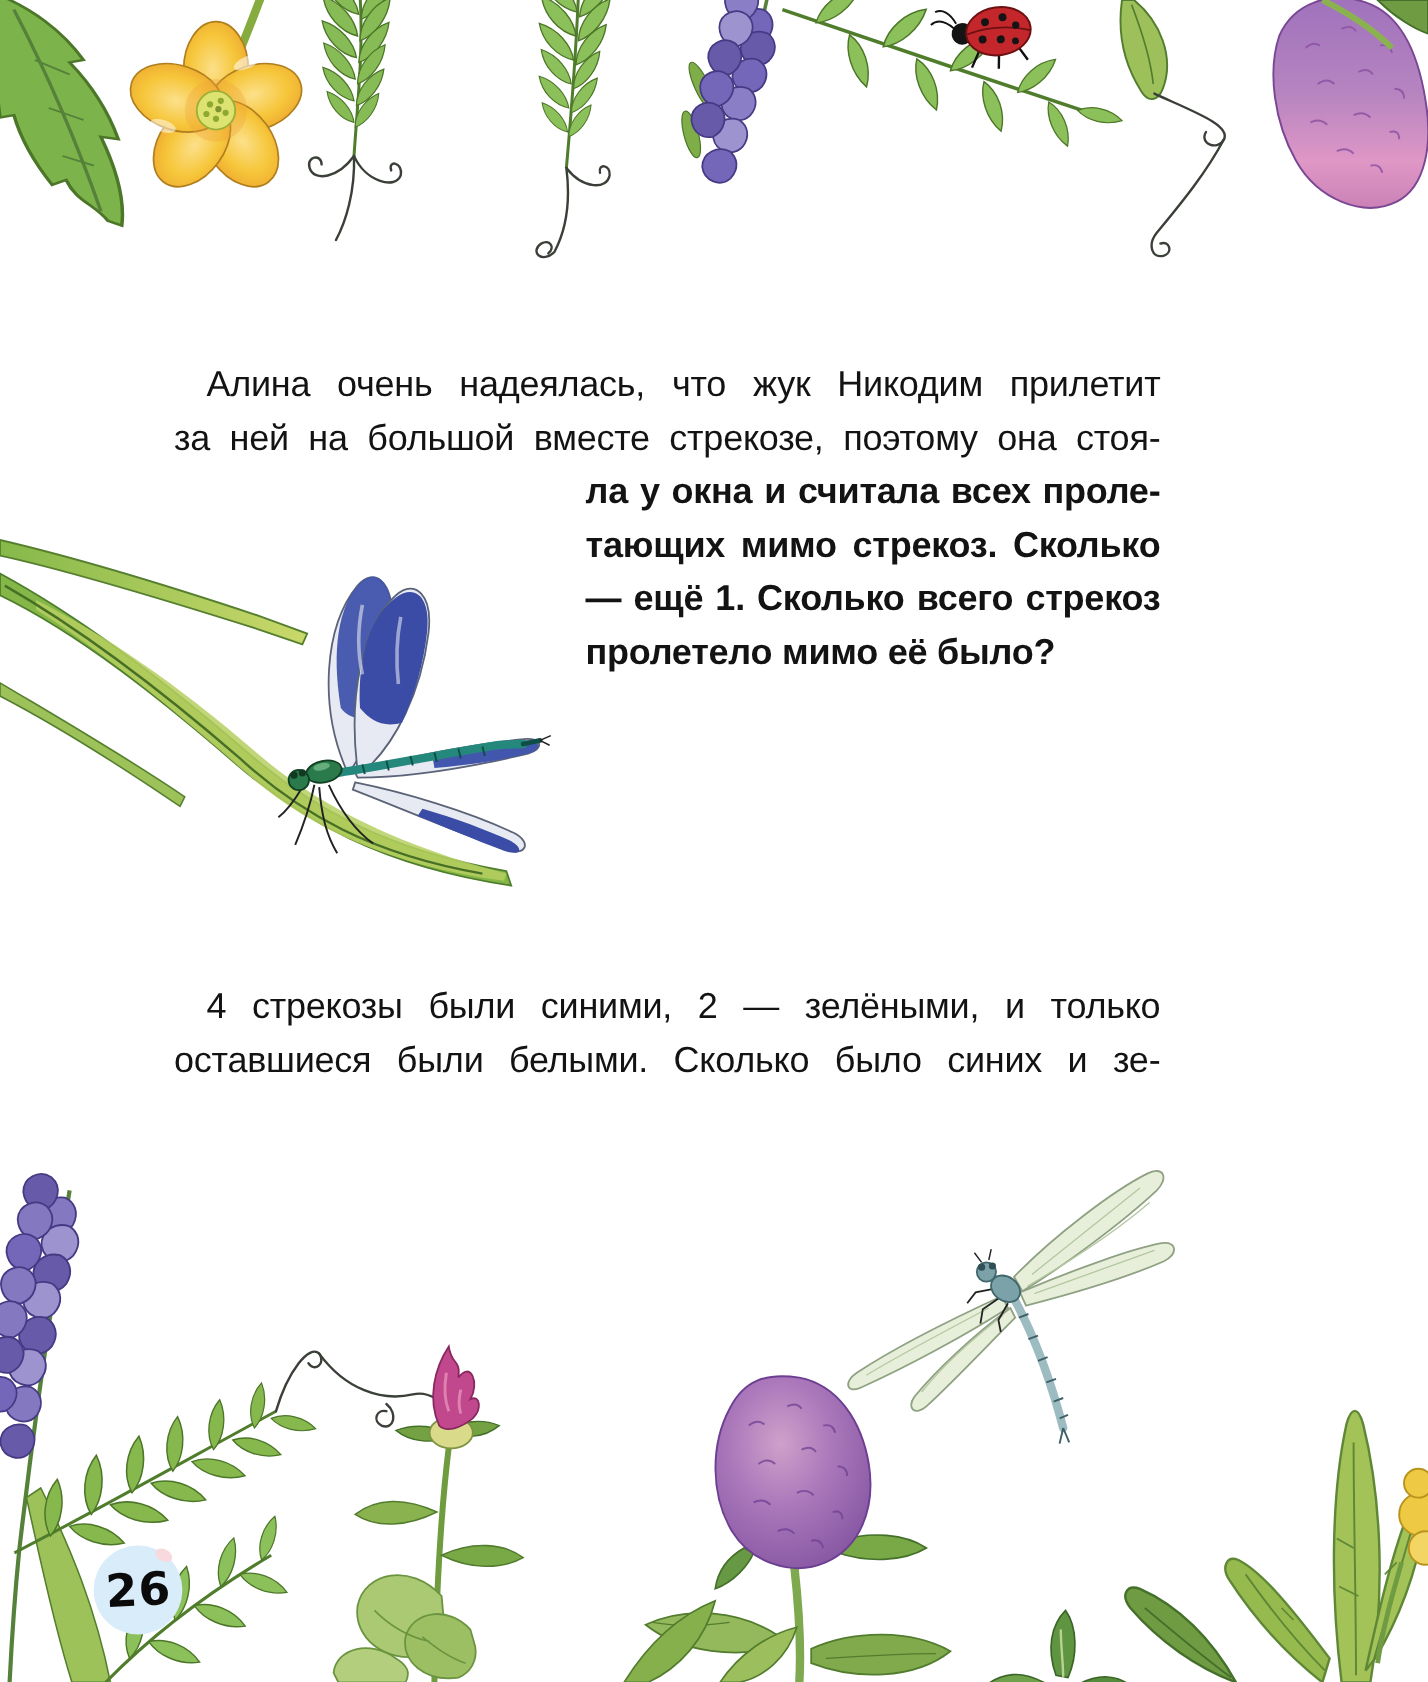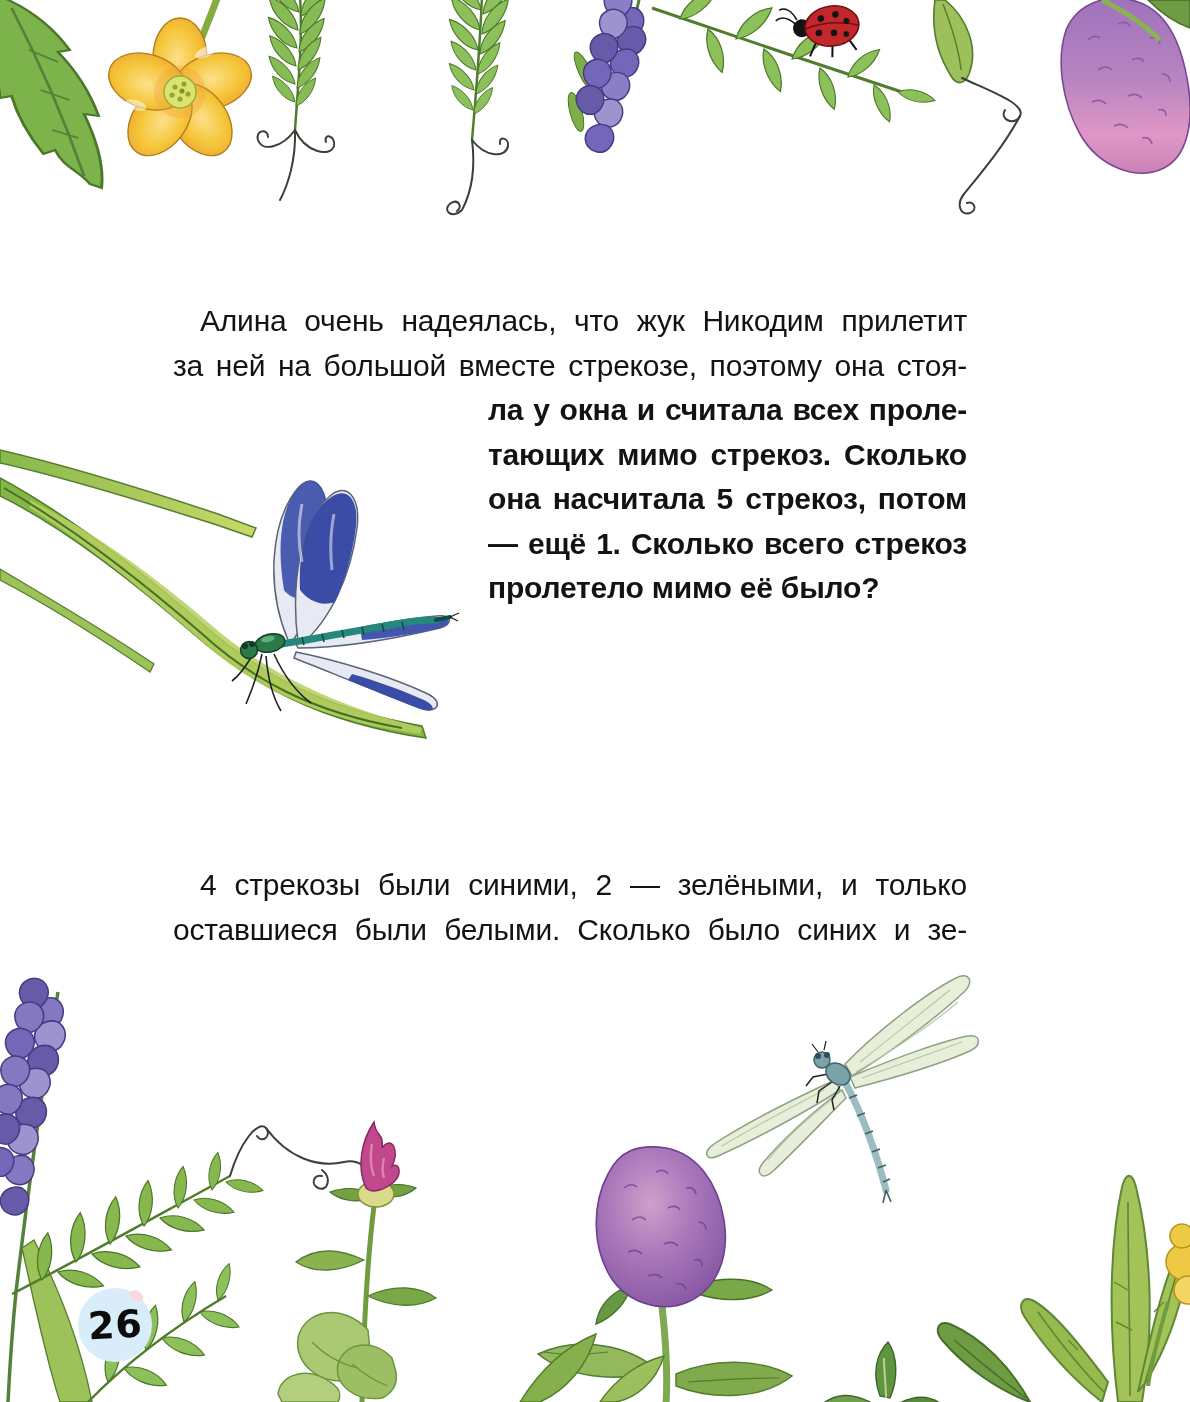--- a/index.html
+++ b/index.html
@@ -5,23 +5,23 @@
   html,body{margin:0;padding:0;background:#fff;}
   .page{position:relative;width:1190px;height:1402px;background:#ffffff;overflow:hidden;
         font-family:"Liberation Sans",sans-serif;}
   svg.deco{position:absolute;display:block;}
   .svg-top{left:0;top:0;}
   .svg-mid{left:0;top:430px;}
   .svg-bottom{left:0;top:962px;}
   .para{position:absolute;left:145px;width:822px;color:#131313;
         font-size:30px;line-height:44.5px;font-weight:400;letter-spacing:-0.2px;}
   .p1{top:299px;}
-  .p2{top:863px;}
+  .p2{top:817px;}
   .ln{white-space:nowrap;}
-  .ln.just{white-space:normal;text-align:justify;text-align-last:justify;margin-left:28px;}
+  .ln.just{white-space:normal;text-align:justify;text-align-last:justify;}
   .ln.ind{padding-left:27px;}
   .ln.wrap{margin-left:343px;font-weight:bold;}
   .page-bubble{position:absolute;left:78px;top:1288px;width:74px;height:74px;border-radius:50%;
         background:#d9ecf9;display:flex;align-items:center;justify-content:center;}
   .page-bubble::after{content:"";position:absolute;right:8px;top:3px;width:15px;height:10px;
         border-radius:50%;background:#f7d9de;transform:rotate(28deg);}
   .page-bubble span{font-family:"DejaVu Sans",sans-serif;font-weight:700;font-size:38px;
         color:#0b0b0b;transform:rotate(-3deg);letter-spacing:1px;}
 </style>
 </head>
@@ -235,21 +235,20 @@
       <circle cx="245" cy="216" r="3" fill="#123a22"></circle>
       <circle cx="252" cy="214" r="3" fill="#123a22"></circle>
     </g>
   </svg>
 
   <div class="para p1">
     <div class="ln just ind">Алина очень надеялась, что жук Никодим прилетит</div>
     <div class="ln just">за ней на большой вместе стрекозе, поэтому она стоя-</div>
     <div class="ln just wrap">ла у окна и считала всех проле-</div>
     <div class="ln just wrap">тающих мимо стрекоз. Сколько</div>
-    <div class="ln just wrap">она насчитала 5 стрекоз, потом</div>
     <div class="ln just wrap">— ещё 1. Сколько всего стрекоз</div>
     <div class="ln wrap">пролетело мимо её было?</div>
   </div>
 
   <div class="para p2">
     <div class="ln just ind">4 стрекозы были синими, 2 — зелёными, и только</div>
     <div class="ln just">оставшиеся были белыми. Сколько было синих и зе-</div>
   </div>
 
   <svg class="deco svg-bottom" width="1190" height="440" viewBox="0 0 1190 440">

